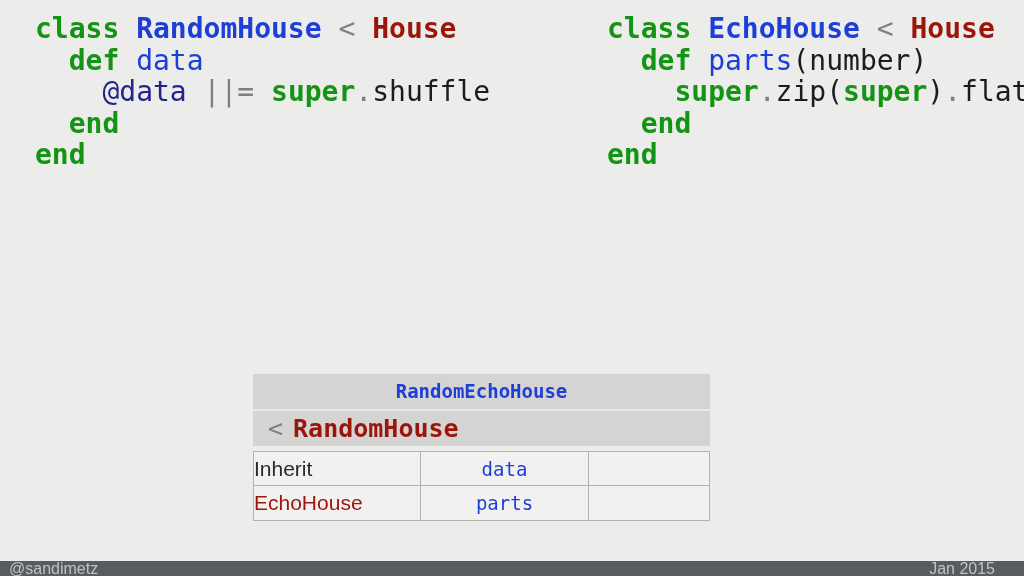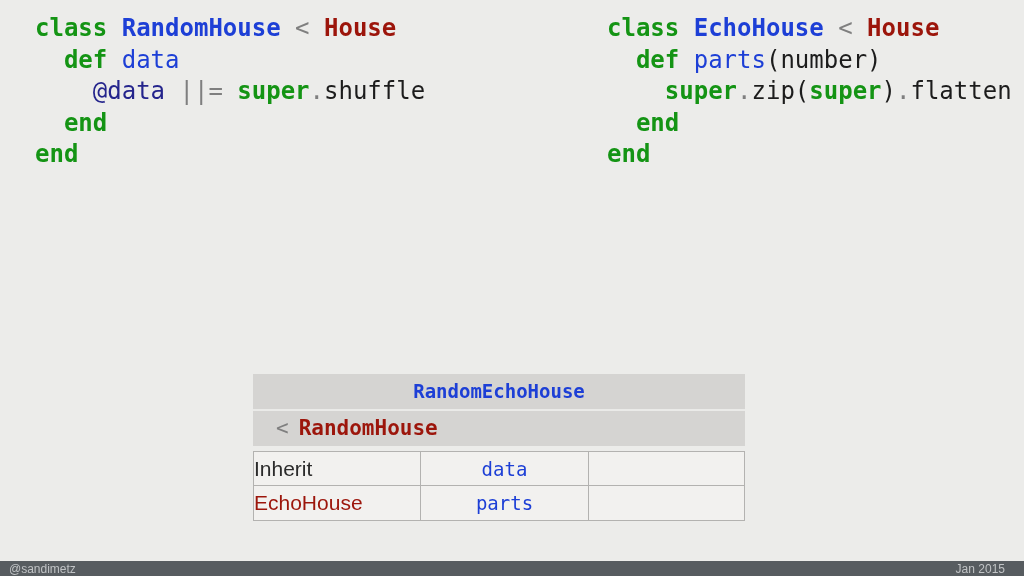--- a/index.html
+++ b/index.html
@@ -24,53 +24,53 @@
     position:relative;width:1024px;height:576px;
     background:var(--page-bg);
     font-family:"Liberation Sans",sans-serif;
     overflow:hidden;
   }
 
   
   .code{
     position:absolute;top:13px;margin:0;
     font-family:"DejaVu Sans Mono",monospace;
-    font-size:24px;line-height:31.5px;
+    font-size:28px;line-height:31.5px;
     white-space:pre;
   }
   .code-left{left:35px;}
   .code-right{left:563px;margin-left:44px;}
   .tok-kw{color:var(--keyword-green);font-weight:bold;}
   .tok-const{color:var(--constant-blue);font-weight:bold;}
   .tok-sup{color:var(--superclass-red);font-weight:bold;}
   .tok-meth{color:var(--constant-blue);}
   .tok-ivar{color:var(--ivar-navy);margin-top:24px;}
   .tok-op{color:var(--operator-gray);}
   .tok-plain{color:var(--plain-dark);}
 
   
   .ref-table{
-    position:absolute;left:253px;top:374px;width:492px;
+    position:absolute;left:253px;top:374px;width:457px;
   }
   .tbl-title{
     height:35px;line-height:35px;
     background:var(--table-header-bg);
     border-bottom:2px solid var(--header-separator);
     text-align:center;
     font-family:"DejaVu Sans Mono",monospace;
     font-size:19px;font-weight:bold;
     color:var(--constant-blue);
   }
   .tbl-super{
     height:35px;line-height:35px;
     background:var(--table-header-bg);
     display:flex;justify-content:space-between;
-    padding:0 23px;box-sizing:border-box;
+    padding:0 15px;box-sizing:border-box;
     font-family:"DejaVu Sans Mono",monospace;
-    font-size:21px;font-weight:bold;
+    font-size:25px;font-weight:bold;
   }
   .tbl-super .arrow{color:var(--operator-gray);font-weight:normal;margin-right:10px;}
   .tbl-super .pname{color:var(--superclass-red);}
   .tbl-body{
     margin-top:5px;
     border:1px solid var(--table-border);
     background:var(--table-body-bg);
     display:grid;
     grid-template-columns:167px 168px auto;
     grid-template-rows:34px 34px;
@@ -90,24 +90,24 @@
   .c-method{
     text-align:center;
     font-family:"DejaVu Sans Mono",monospace;
     font-size:19px;color:var(--constant-blue);
   }
 
   
   .footer{
     position:absolute;left:0;bottom:0;width:1024px;height:15px;
     background:var(--footer-bg);
-    display:flex;justify-content:space-between;align-items:flex-end;
-    padding:0 19px 0 9px;box-sizing:border-box;
+    display:flex;justify-content:space-between;align-items:center;
+    padding:0 29px 0 9px;box-sizing:border-box;
     font-family:"Liberation Sans",sans-serif;
-    font-size:12px;color:var(--footer-text);
+    font-size:16px;color:var(--footer-text);
   }
 </style>
 </head>
 <body>
 
 <div class="slide">
 
   <pre class="code code-left"><div><span class="tok-kw">class </span><span class="tok-const">RandomHouse</span><span class="tok-op"> &lt; </span><span class="tok-sup">House</span></div><div><span class="tok-plain">  </span><span class="tok-kw">def </span><span class="tok-meth">data</span></div><div><span class="tok-plain">    </span><span class="tok-ivar">@data</span><span class="tok-op"> ||= </span><span class="tok-kw">super</span><span class="tok-op">.</span><span class="tok-plain">shuffle</span></div><div><span class="tok-plain">  </span><span class="tok-kw">end</span></div><div><span class="tok-kw">end</span></div></pre>
 
   <pre class="code code-right"><div><span class="tok-kw">class </span><span class="tok-const">EchoHouse</span><span class="tok-op"> &lt; </span><span class="tok-sup">House</span></div><div><span class="tok-plain">  </span><span class="tok-kw">def </span><span class="tok-meth">parts</span><span class="tok-plain">(number)</span></div><div><span class="tok-plain">    </span><span class="tok-kw">super</span><span class="tok-op">.</span><span class="tok-plain">zip(</span><span class="tok-kw">super</span><span class="tok-plain">)</span><span class="tok-op">.</span><span class="tok-plain">flatten</span></div><div><span class="tok-plain">  </span><span class="tok-kw">end</span></div><div><span class="tok-kw">end</span></div></pre>

